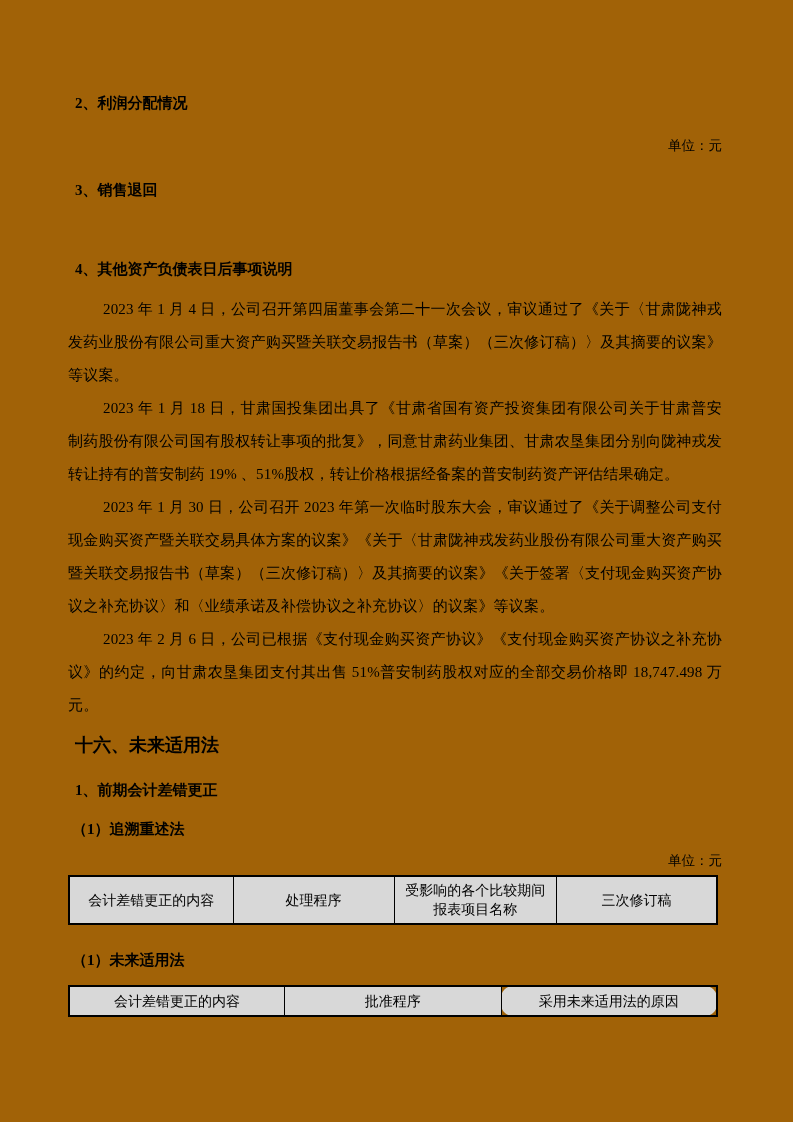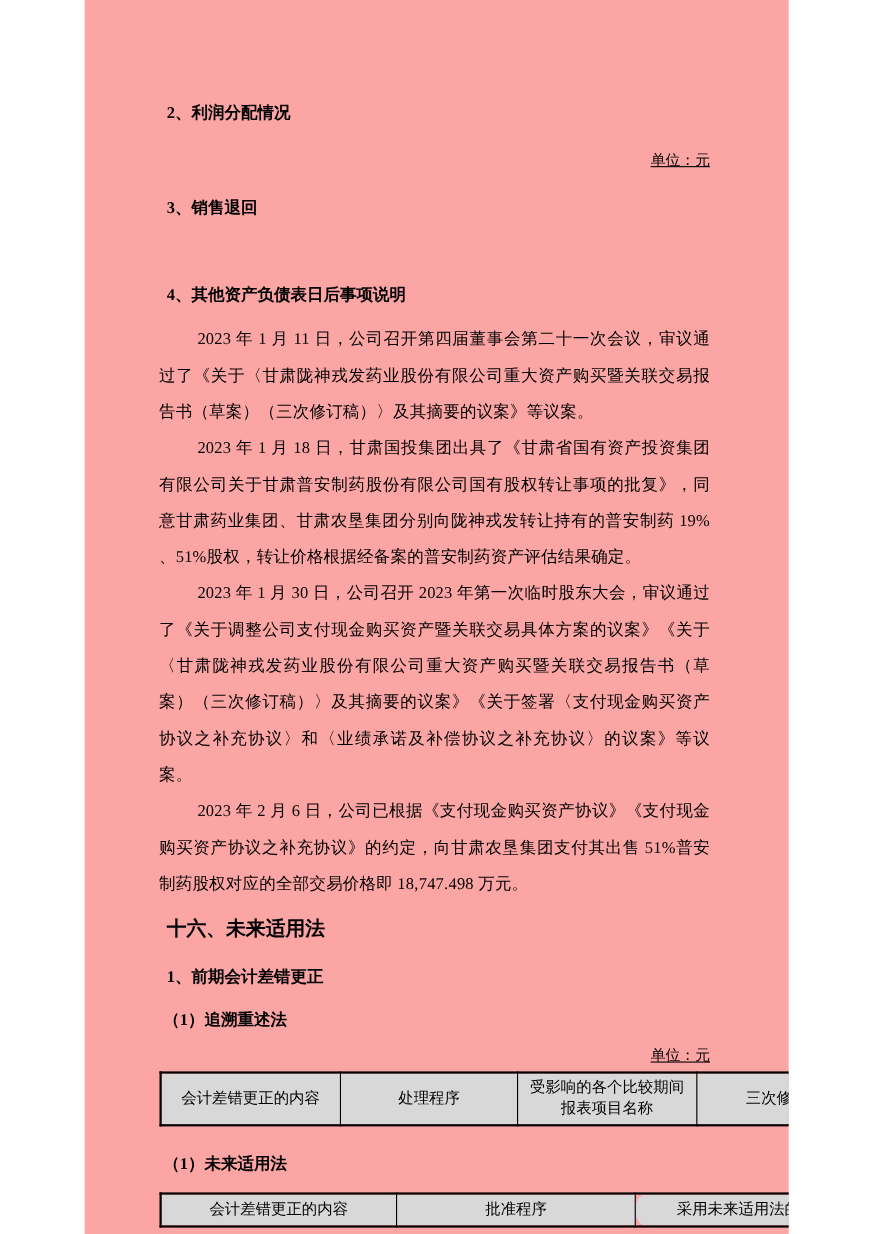--- a/index.html
+++ b/index.html
@@ -2,24 +2,24 @@
 <html lang="zh"><head>
 <meta charset="utf-8">
 <style>
   html, body {
     margin: 0;
     padding: 0;
     background: #ffffff;
   }
   .page {
     position: relative;
-    width: 640px;
+    width: 793px;
     height: 1122px;
     margin: 0 auto;
-    background: #fca5a5;
+    background: #a16207;
     box-sizing: border-box;
     padding: 93px 71px 0 68px;
     font-family: "Liberation Serif", "DejaVu Serif", serif;
     color: #000000;
     overflow: hidden;
   }
   .h-num {
     font-size: 15px;
     font-weight: bold;
     line-height: 20px;
@@ -38,21 +38,20 @@
     font-weight: bold;
     line-height: 20px;
     margin: 0;
     padding-left: 4px;
   }
   .unit-row {
     text-align: right;
     font-size: 13.5px;
     line-height: 17px;
     margin: 0;
-    text-decoration: underline;
   }
   .unit-row-1 { margin-top: 24px; }
   .h-sales   { margin-top: 26px; }
   .h-subseq  { margin-top: 59px; }
   .body-block { margin-top: 14px; }
   .para {
     margin: 0;
     font-size: 15px;
     line-height: 33px;
     text-indent: 2.33em;
@@ -103,21 +102,21 @@
 
   <div class="unit-row unit-row-1">
     <span>单位：元</span>
   </div>
 
   <p class="h-num h-sales">3、销售退回</p>
 
   <p class="h-num h-subseq">4、其他资产负债表日后事项说明</p>
 
   <div class="body-block">
-    <p class="para">2023 年 1 月 11 日，公司召开第四届董事会第二十一次会议，审议通过了《关于〈甘肃陇神戎发药业股份有限公司重大资产购买暨关联交易报告书（草案）（三次修订稿）〉及其摘要的议案》等议案。</p>
+    <p class="para">2023 年 1 月 4 日，公司召开第四届董事会第二十一次会议，审议通过了《关于〈甘肃陇神戎发药业股份有限公司重大资产购买暨关联交易报告书（草案）（三次修订稿）〉及其摘要的议案》等议案。</p>
     <p class="para">2023 年 1 月 18 日，甘肃国投集团出具了《甘肃省国有资产投资集团有限公司关于甘肃普安制药股份有限公司国有股权转让事项的批复》，同意甘肃药业集团、甘肃农垦集团分别向陇神戎发转让持有的普安制药 19% 、51%股权，转让价格根据经备案的普安制药资产评估结果确定。</p>
     <p class="para">2023 年 1 月 30 日，公司召开 2023 年第一次临时股东大会，审议通过了《关于调整公司支付现金购买资产暨关联交易具体方案的议案》《关于〈甘肃陇神戎发药业股份有限公司重大资产购买暨关联交易报告书（草案）（三次修订稿）〉及其摘要的议案》《关于签署〈支付现金购买资产协议之补充协议〉和〈业绩承诺及补偿协议之补充协议〉的议案》等议案。</p>
     <p class="para">2023 年 2 月 6 日，公司已根据《支付现金购买资产协议》《支付现金购买资产协议之补充协议》的约定，向甘肃农垦集团支付其出售 51%普安制药股权对应的全部交易价格即 18,747.498 万元。</p>
   </div>
 
   <p class="h-big h-sec16">十六、未来适用法</p>
 
   <p class="h-num h-prior">1、前期会计差错更正</p>
 
   <p class="h-paren h-retro">（1）追溯重述法</p>

